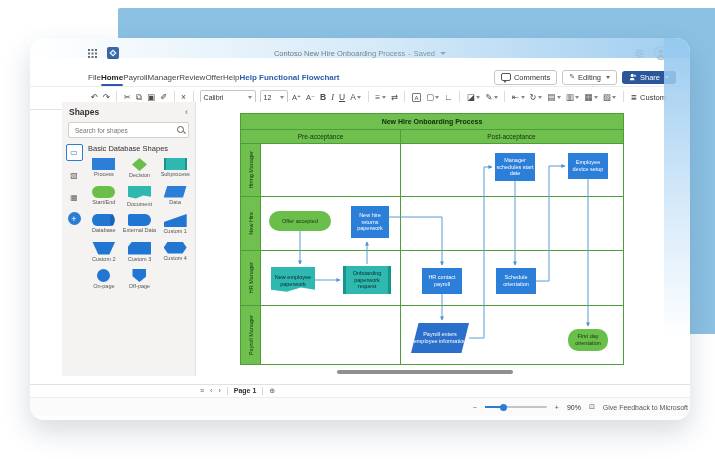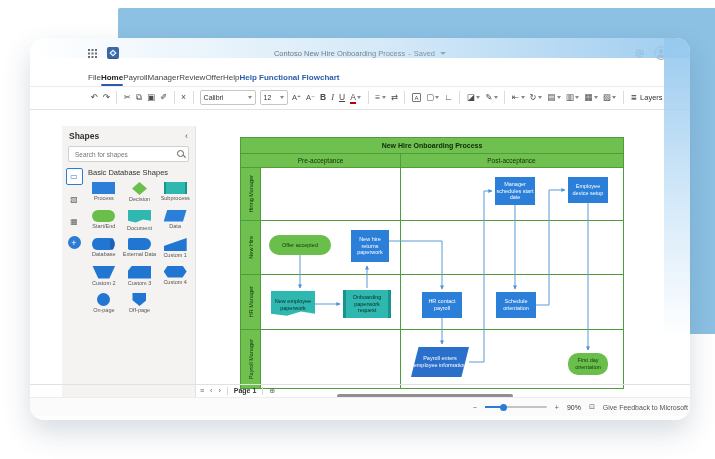--- a/index.html
+++ b/index.html
@@ -61,21 +61,21 @@
   .fontname{width:48px;} .fontsize{width:20px;}
   .tb b{font-weight:bold;} .tb i{font-style:italic;font-family:"Liberation Serif",serif;} .tb u{text-decoration:underline;}
   .colorbar{display:inline-block;position:relative;}
   .colorbar::after{content:"";position:absolute;left:0;right:0;bottom:-2px;height:2px;background:#c00000;}
   .boxedA{border:1px solid #777;font-size:6px;padding:0.5px 1.5px;border-radius:1px;}
   .hasdd::after{content:"";width:0;height:0;border-left:2.5px solid transparent;border-right:2.5px solid transparent;
                 border-top:3px solid #888;margin-left:1.5px;display:inline-block;}
   .layers{display:flex;align-items:center;gap:3px;font-size:7.5px;color:#333;margin-left:3px;white-space:nowrap;}
 
   
-  .main{position:absolute;left:0;top:88px;width:100%;height:274px;}
+  .main{position:absolute;left:0;top:64px;width:100%;height:274px;}
   .shapes-panel{position:absolute;left:32px;top:0;width:134px;height:274px;background:#f4f3f1;box-sizing:border-box;
                 border-right:1px solid #e4e2e0;}
   .sp-head{display:flex;align-items:center;justify-content:space-between;height:16px;padding:2px 7px 0 7px;}
   .sp-title{font-size:8.5px;font-weight:bold;color:#323130;}
   .sp-collapse{font-size:9px;color:#605e5c;}
   .sp-search{position:relative;margin:2px 6px;height:14px;background:#fff;border:1px solid #d2d0ce;border-radius:2px;
              display:flex;align-items:center;}
   .sp-search input{border:0;outline:0;background:transparent;font-size:6.5px;color:#444;width:100px;margin-left:4px;
                    font-family:inherit;}
   .mag{position:absolute;right:4px;top:3px;width:5px;height:5px;border:1px solid #605e5c;border-radius:50%;}
@@ -205,20 +205,40 @@
 
     <div class="menubar">
       <span class="mi">File</span>
       <span class="mi active">Home</span>
       <span class="mi">Payroll</span>
       <span class="mi">Manager</span>
       <span class="mi">Review</span>
       <span class="mi">Offer</span>
       <span class="mi">Help</span>
       <span class="mi contextual">Help Functional Flowchart</span>
+      <div class="menu-right">
+        <span class="pill">
+          <span class="bubble"></span>
+          <span>Comments</span>
+        </span>
+        <span class="pill">
+          <span class="glyph">✎</span>
+          <span>Editing</span>
+          <span class="dd"></span>
+        </span>
+        <span class="share-btn">
+          <svg width="8" height="8" viewBox="0 0 10 10">
+            <circle cx="4" cy="3" r="2" fill="#fff"></circle>
+              <path d="M1 9 C1.4 6.6 2.6 5.8 4 5.8 C5.4 5.8 6.6 6.6 7 9 Z" fill="#fff"></path>
+            <path d="M7.5 2 V5 M6 3.5 H9" stroke="#fff" stroke-width="0.9"></path>
+          </svg>
+          <span>Share</span>
+          <span class="dd"></span>
+        </span>
+      </div>
     </div>
 
     <div class="toolbar">
       <span class="tb">↶</span>
       <span class="tb">↷</span>
       <span class="sep"></span>
       <span class="tb">✂</span>
       <span class="tb">⧉</span>
       <span class="tb">▣</span>
       <span class="tb">✐</span>
@@ -262,21 +282,21 @@
       <span class="sep"></span>
       <span class="tb hasdd">⇤</span>
       <span class="tb hasdd">↻</span>
       <span class="tb hasdd">▤</span>
       <span class="tb hasdd">▥</span>
       <span class="tb hasdd">▦</span>
       <span class="tb hasdd">▧</span>
       <span class="sep"></span>
       <span class="layers">
         <span>≣</span>
-        <span>Layers</span>
+        <span>Custom</span>
       </span>
     </div>
 
     <div class="main">
 
       <div class="shapes-panel">
         <div class="sp-head">
           <span class="sp-title">Shapes</span>
           <span class="sp-collapse">‹</span>
         </div>

